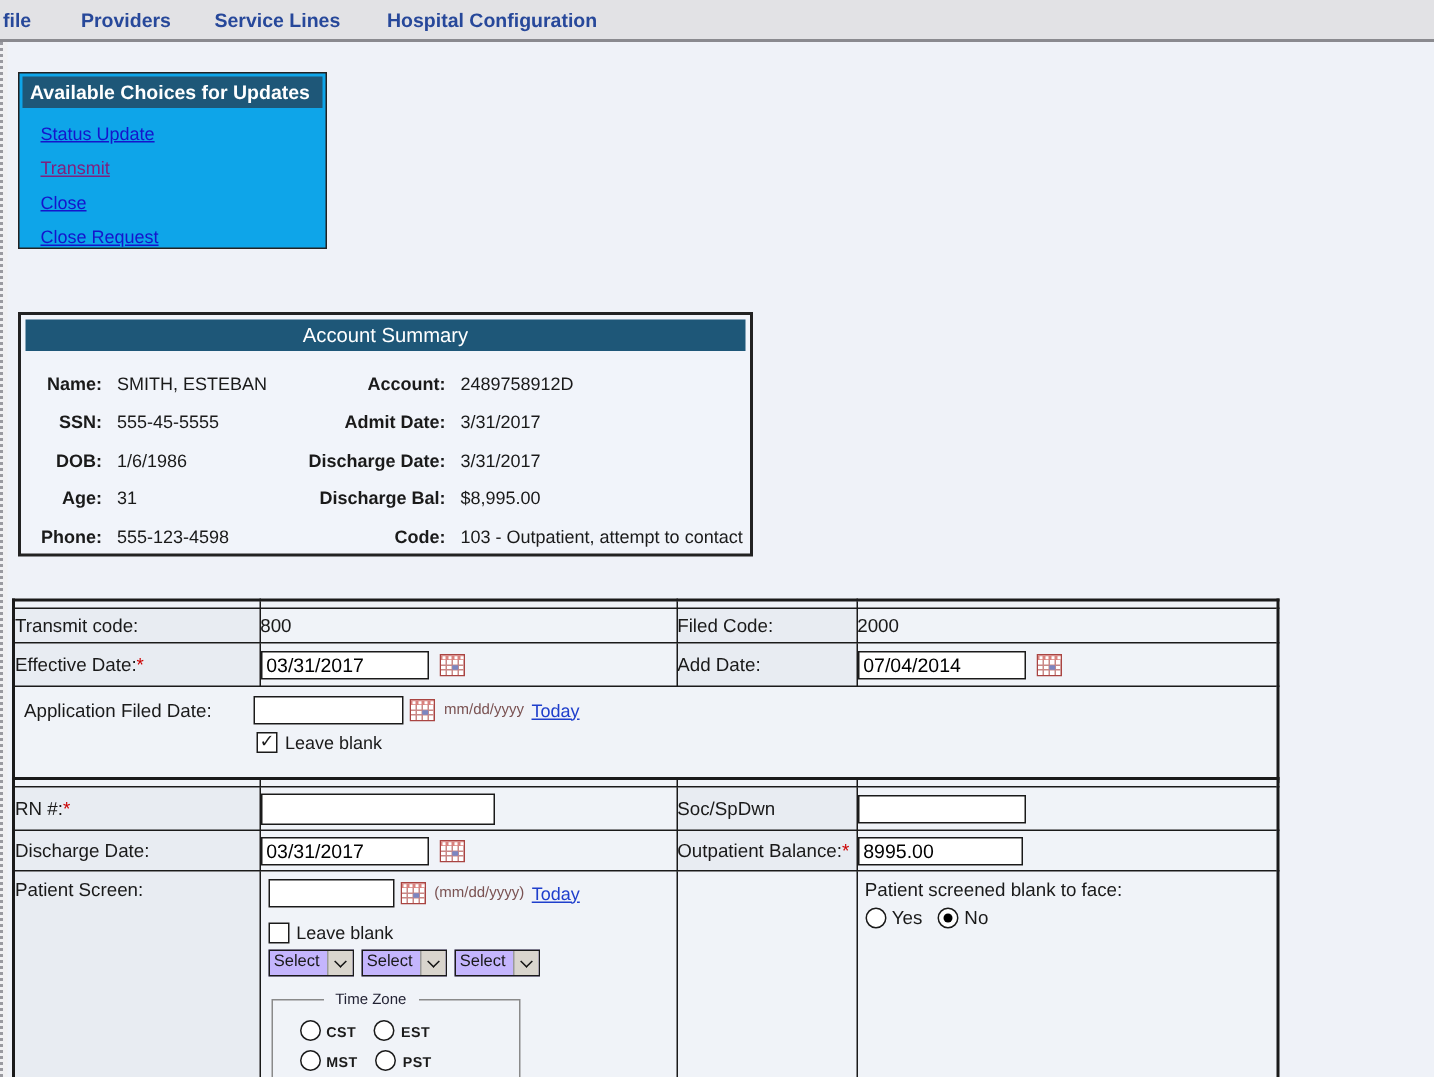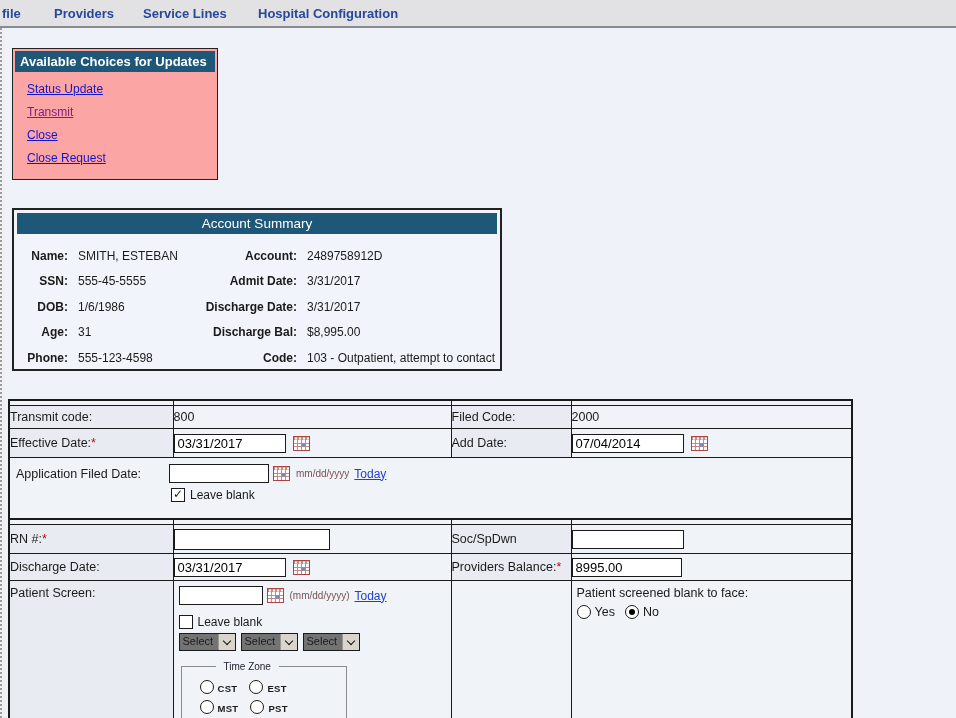--- a/index.html
+++ b/index.html
@@ -3,21 +3,21 @@
 <meta charset="utf-8">
 <style>
   html,body{margin:0;padding:0;}
   #screen{position:relative;width:956px;height:718px;background:#EFF2F8;overflow:hidden;
           font-family:"Liberation Sans","DejaVu Sans",sans-serif;color:#1a1a1a;}
   
   .navbar{position:absolute;left:0;top:0;width:956px;height:26px;background:#E2E2E5;border-bottom:2px solid #8a8a8f;}
   .navitem{position:absolute;top:6px;font-size:13px;font-weight:bold;color:#27489A;cursor:pointer;white-space:nowrap;}
   .left-strip{position:absolute;left:0;top:28px;width:5px;height:690px;background:#F0F0F2;border-left:2px dotted #9a9aa0;box-sizing:border-box;}
   
-  .choices-box{position:absolute;left:12px;top:48px;width:206px;height:132px;border:1px solid #222;background:#fca5a5;box-sizing:border-box;}
+  .choices-box{position:absolute;left:12px;top:48px;width:206px;height:118px;border:1px solid #222;background:#0ea5e9;box-sizing:border-box;}
   .box-header{margin:2px;background:#1E5778;color:#fff;font-weight:bold;font-size:13px;padding:3px 5px;}
   .choices-links{padding:8px 0 0 14px;}
   .link{display:block;margin-bottom:9px;font-size:12px;color:#1515CC;text-decoration:underline;cursor:pointer;width:max-content;}
   .link.visited{color:#80207E;}
   
   .account-box{position:absolute;left:12px;top:208px;width:490px;height:163px;border:2px solid #222;background:#F1F4FA;box-sizing:border-box;}
   .account-header{margin:3px;background:#1E5778;color:#fff;font-weight:normal;font-size:13.5px;text-align:center;padding:3px 0;}
   .acc-grid{display:grid;grid-template-columns:54px 122px 107px auto;padding-top:6px;font-size:12px;}
   .acc-cell{height:25.5px;display:flex;align-items:center;}
   .acc-lbl{font-weight:bold;justify-content:flex-end;text-align:right;}
@@ -33,21 +33,21 @@
   .calwrap{display:inline-block;margin-left:4px;vertical-align:middle;line-height:0;cursor:pointer;}
   .hint{font-size:10px;color:#7a5252;margin-left:6px;white-space:nowrap;}
   .today{font-size:12px;color:#1F3FCC;text-decoration:underline;margin-left:5px;cursor:pointer;}
   .cb{display:inline-block;width:12px;height:12px;border:1px solid #1a1a1a;background:#fff;font-size:12px;line-height:11px;text-align:center;font-weight:bold;vertical-align:middle;cursor:pointer;}
   .cbl{font-size:12px;margin-left:5px;vertical-align:middle;}
   .radio{display:inline-block;width:12px;height:12px;border:1px solid #1a1a1a;border-radius:50%;background:#fff;position:relative;flex:none;cursor:pointer;}
   .radio.checked::after{content:"";position:absolute;left:3px;top:3px;width:6px;height:6px;border-radius:50%;background:#000;}
   .pline{display:flex;align-items:center;}
   .inlabel{display:inline-block;width:153px;}
   .bigcell{vertical-align:top !important;padding:6px 0 0 6px !important;}
-  .sel{display:inline-flex;align-items:stretch;height:16px;border:1px solid #1a1a1a;background:#737373;margin-right:5px;cursor:pointer;}
+  .sel{display:inline-flex;align-items:stretch;height:16px;border:1px solid #1a1a1a;background:#c4b5fd;margin-right:5px;cursor:pointer;}
   .sel-text{font-size:11px;padding:1px 2px 0 3px;min-width:33px;}
   .sel-btn{width:16px;background:#D9D5CD;border-left:1px solid #9a9a9a;display:flex;align-items:center;justify-content:center;}
   .chev{width:5px;height:5px;border-right:1.5px solid #111;border-bottom:1.5px solid #111;transform:rotate(45deg);margin-top:-2px;}
   .tz{width:146px;border:1px solid #8a8a8a;margin:10px 0 0 2px;padding:2px 0 16px 18px;background:transparent;}
   .tz legend{font-size:10px;font-weight:normal;color:#223;padding:0 8px;margin-left:16px;}
   .tzrow{margin-top:6px;display:flex;align-items:center;}
   .tzlab{font-size:9.5px;font-weight:bold;margin:3px 12px 0 4px;letter-spacing:.3px;}
   .screened-title{font-size:12.5px;}
   .radiorow{margin-top:5px;display:flex;align-items:center;font-size:12.5px;}
   .radiorow .rlab{margin:0 10px 0 4px;}
@@ -214,21 +214,21 @@
                 <rect x="1" y="1" width="15" height="3" fill="#D9827E"></rect>
                 <rect x="2" y="1.5" width="2" height="2" fill="#fff"></rect>
                 <rect x="6" y="1.5" width="2" height="2" fill="#fff"></rect>
                 <rect x="10" y="1.5" width="2" height="2" fill="#fff"></rect>
                 <rect x="14" y="1.5" width="2" height="2" fill="#fff"></rect>
                 <path d="M1 7.5 H16 M1 10.5 H16 M4.5 4 V14 M8.5 4 V14 M12.5 4 V14" stroke="#C98886" stroke-width="1" fill="none"></path>
                 <rect x="8.5" y="7.5" width="4" height="3" fill="#7B86C2"></rect>
               </svg></span>
       </td>
       <td class="lbl">
-        <span>Providers Balance:</span><span class="req">*</span>
+        <span>Outpatient Balance:</span><span class="req">*</span>
       </td>
       <td class="val"><input class="ti" style="width: 102px;" value="8995.00"></td>
     </tr>
     <tr>
       <td class="lbl" style="height:210px;vertical-align:top;padding-top:5px">Patient Screen:</td>
       <td class="bigcell" style="padding:5px 0 0 5px !important">
         <div class="pline">
           <input class="ti" style="width: 76px;" value="">
           <span class="calwrap"><svg width="17" height="15" viewBox="0 0 17 15">
                   <rect x="0.5" y="0.5" width="16" height="14" fill="#fff" stroke="#A94442"></rect>

